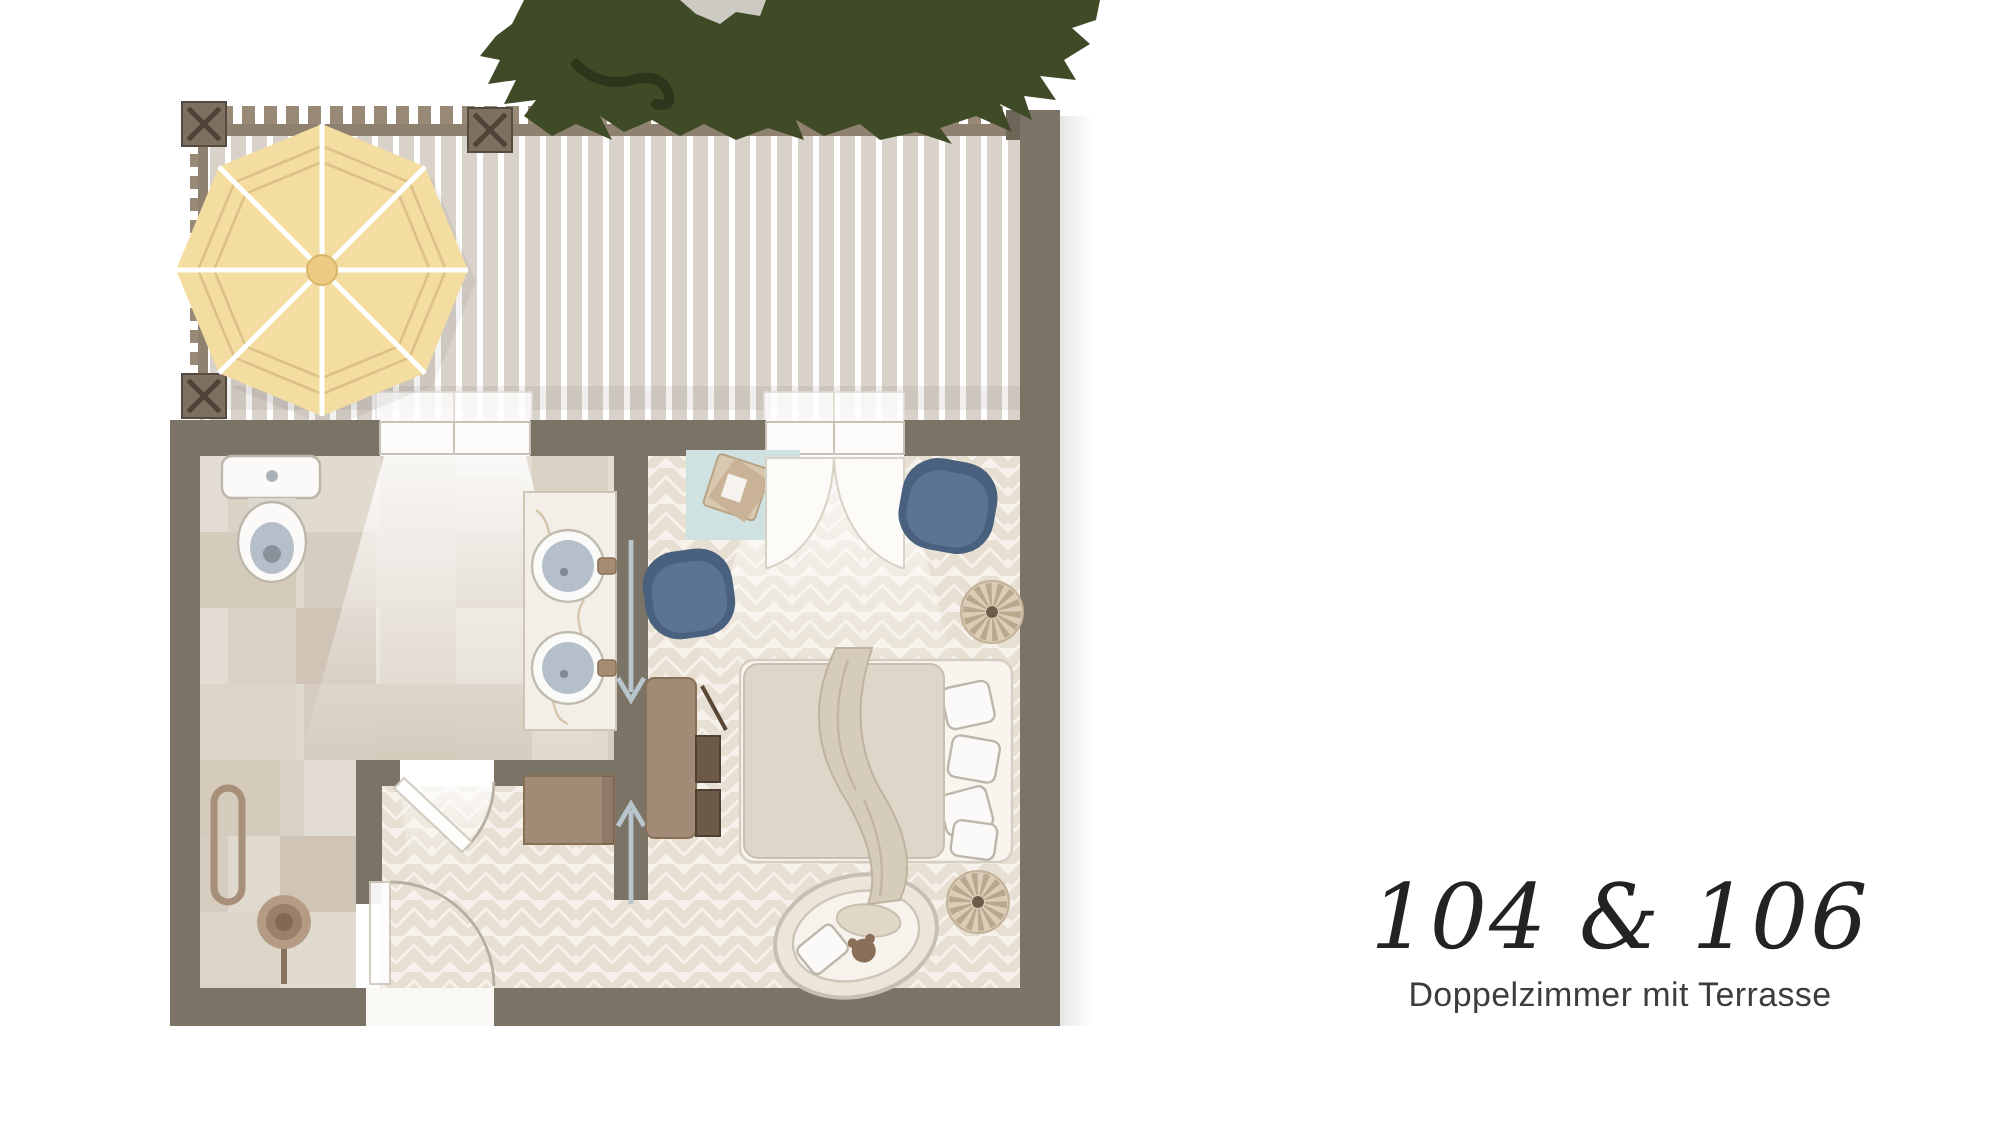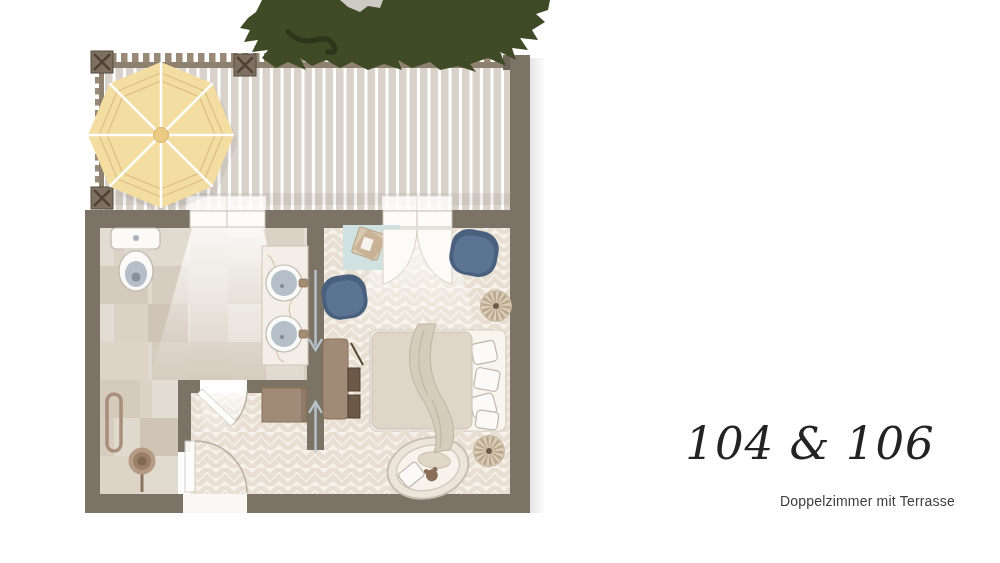--- a/index.html
+++ b/index.html
@@ -45,22 +45,22 @@
   .arc{stroke:#b6aea1;stroke-width:1.4;fill:none;}
   .leafdoor{fill:#ffffff;opacity:.92;stroke:#cfc8bd;stroke-width:1;}
   .sill{fill:#fdfcfa;stroke:#c8c1b6;stroke-width:1;}
   .sill-line{stroke:#c8c1b6;stroke-width:1;}
   .towel{fill:none;stroke:#a78f79;stroke-width:3.5;}
   .plant1{fill:#b59a84;}.plant2{fill:#9a8069;}.plant3{fill:#806852;}.plant-stem{fill:#8a7260;}
 
   
   .caption{position:absolute;left:665px;top:420px;width:290px;text-align:center;}
   .room-title{font-family:"DejaVu Serif","Liberation Serif",serif;font-style:italic;
-              font-size:45px;line-height:1.05;color:var(--c-text);letter-spacing:1px;}
-  .room-subtitle{margin-top:26px;font-size:14px;color:var(--c-subtext);letter-spacing:.2px;text-align:right;}
+              font-size:45px;line-height:1.05;color:var(--c-text);letter-spacing:1px;margin-top:15px;}
+  .room-subtitle{margin-top:6px;font-size:17px;color:var(--c-subtext);letter-spacing:.2px;}
 </style>
 </head>
 <body>
 
 <div id="stage">
 
 <svg width="1000" height="563" viewBox="0 0 1000 563">
   <defs>
     <pattern id="p-slats" width="10.5" height="8" patternUnits="userSpaceOnUse">
       <rect width="7.5" height="8" class="f-deck"></rect>

